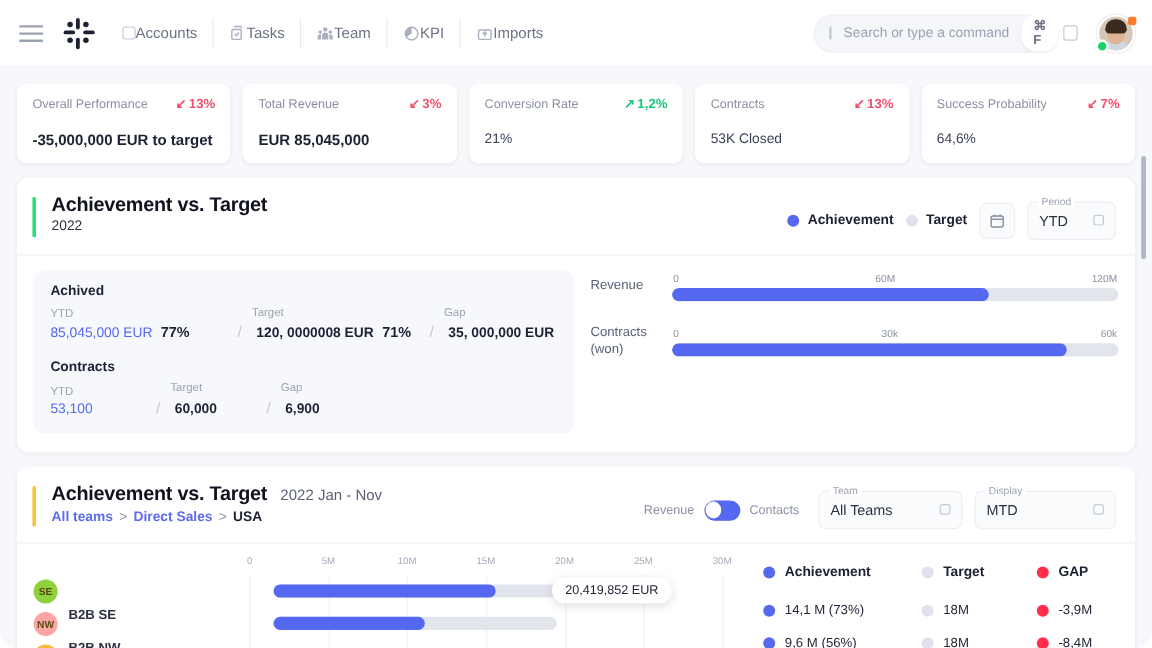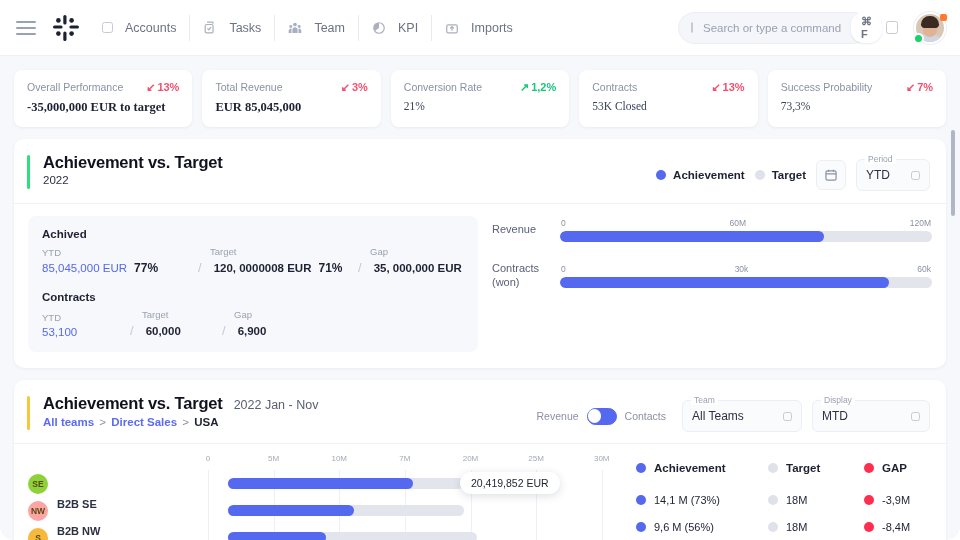--- a/index.html
+++ b/index.html
@@ -26,21 +26,21 @@
     padding: 0 14px 0 16px;
     border-bottom: 1px solid #eef0f5;
     position: relative;
     z-index: 5;
   }
   .hamburger { width: 20px; height: 14px; display:flex; flex-direction:column; justify-content:space-between; cursor:pointer; margin-right: 16px;}
   .hamburger i { display:block; height:2px; background:#9aa1b1; border-radius:2px; }
   .brand-logo { width: 28px; height: 28px; margin-right: 18px; flex:0 0 auto; }
   .nav { display:flex; align-items:center; height: 34px; }
   .nav-item {
-    display:flex; align-items:center; gap:12px;
+    display:flex; align-items:center; gap:0;
     padding: 0 13px; height: 26px;
     font-size: 12.5px; color: #6b7384; font-weight: 400;
     border-left: 1px solid #e8eaf0;
     white-space: nowrap; cursor:pointer;
   }
   .nav-item:first-child { border-left: none; padding-left: 4px; }
   .nav-ico { width: 14px; height: 14px; display:inline-block; color:#aab0bf; flex:0 0 auto;}
   .nav-ico svg { display:block; width:14px; height:14px; }
   .sq-ico { width:11px; height:11px; border:1.3px solid #c6cad6; border-radius:2.5px; display:inline-block; }
 
@@ -87,21 +87,21 @@
     background:#fff; border-radius: 8px;
     padding: 11px 13px 12px 13px;
     box-shadow: 0 1px 3px rgba(40,50,80,.07);
     min-width: 0;
   }
   .kpi-top { display:flex; align-items:center; justify-content:space-between; gap:6px; }
   .kpi-label { font-size: 10.5px; color:#8a91a3; white-space:nowrap; overflow:hidden; text-overflow:ellipsis;}
   .kpi-delta { font-size: 11px; font-weight: 600; white-space:nowrap; display:flex; align-items:center; gap:2px;}
   .kpi-delta.down { color:#f2506e; }
   .kpi-delta.up { color:#18c77a; }
-  .kpi-value { margin-top: 7px; font-size: 12.5px; font-weight: 700; color:#1d2233; white-space:nowrap;font-family:Liberation Serif, serif; }
+  .kpi-value { margin-top: 17px; font-size: 12.5px; font-weight: 700; color:#1d2233; white-space:nowrap; }
   .kpi-value.reg { font-weight: 400; color:#3b4256; font-size:11.5px;}
   .arrow { font-size: 11px; line-height:1; }
 
   
   .panel {
     background:#fff; border-radius: 10px;
     box-shadow: 0 1px 3px rgba(40,50,80,.07);
     margin-top: 12px;
     position:relative; overflow:hidden;
   }
@@ -354,21 +354,21 @@
       </div>
 
       <div class="kpi-card">
         <div class="kpi-top">
           <span class="kpi-label">Success Probability</span>
           <span class="kpi-delta down">
             <span class="arrow">↙</span>
             <span>7%</span>
           </span>
         </div>
-        <div class="kpi-value reg">73,3%</div>
+        <div class="kpi-value reg">64,6%</div>
       </div>
     </div>
 
     <div class="panel">
       <div class="panel-head">
         <span class="accent green"></span>
         <div>
           <div class="panel-title">Achievement vs. Target</div>
           <div class="panel-sub">2022</div>
         </div>
@@ -523,21 +523,21 @@
           </div>
         </div>
       </div>
 
       <div class="p2-body">
         <div class="chart-left">
           <div class="axis" id="axis2">
               <span class="tick" style="left: 0px;">0</span>
               <span class="tick" style="left: 65.625px;">5M</span>
               <span class="tick" style="left: 131.25px;">10M</span>
-              <span class="tick" style="left: 196.875px;">7M</span>
+              <span class="tick" style="left: 196.875px;">15M</span>
               <span class="tick" style="left: 262.5px;">20M</span>
               <span class="tick" style="left: 328.125px;">25M</span>
               <span class="tick" style="left: 393.75px;">30M</span>
             </div>
           <div class="grid-host" id="gridhost" style="height: 135px;">
               <div class="gridline" style="left: 180px;"></div>
               <div class="gridline" style="left: 245.625px;"></div>
               <div class="gridline" style="left: 311.25px;"></div>
               <div class="gridline" style="left: 376.875px;"></div>
               <div class="gridline" style="left: 442.5px;"></div>

